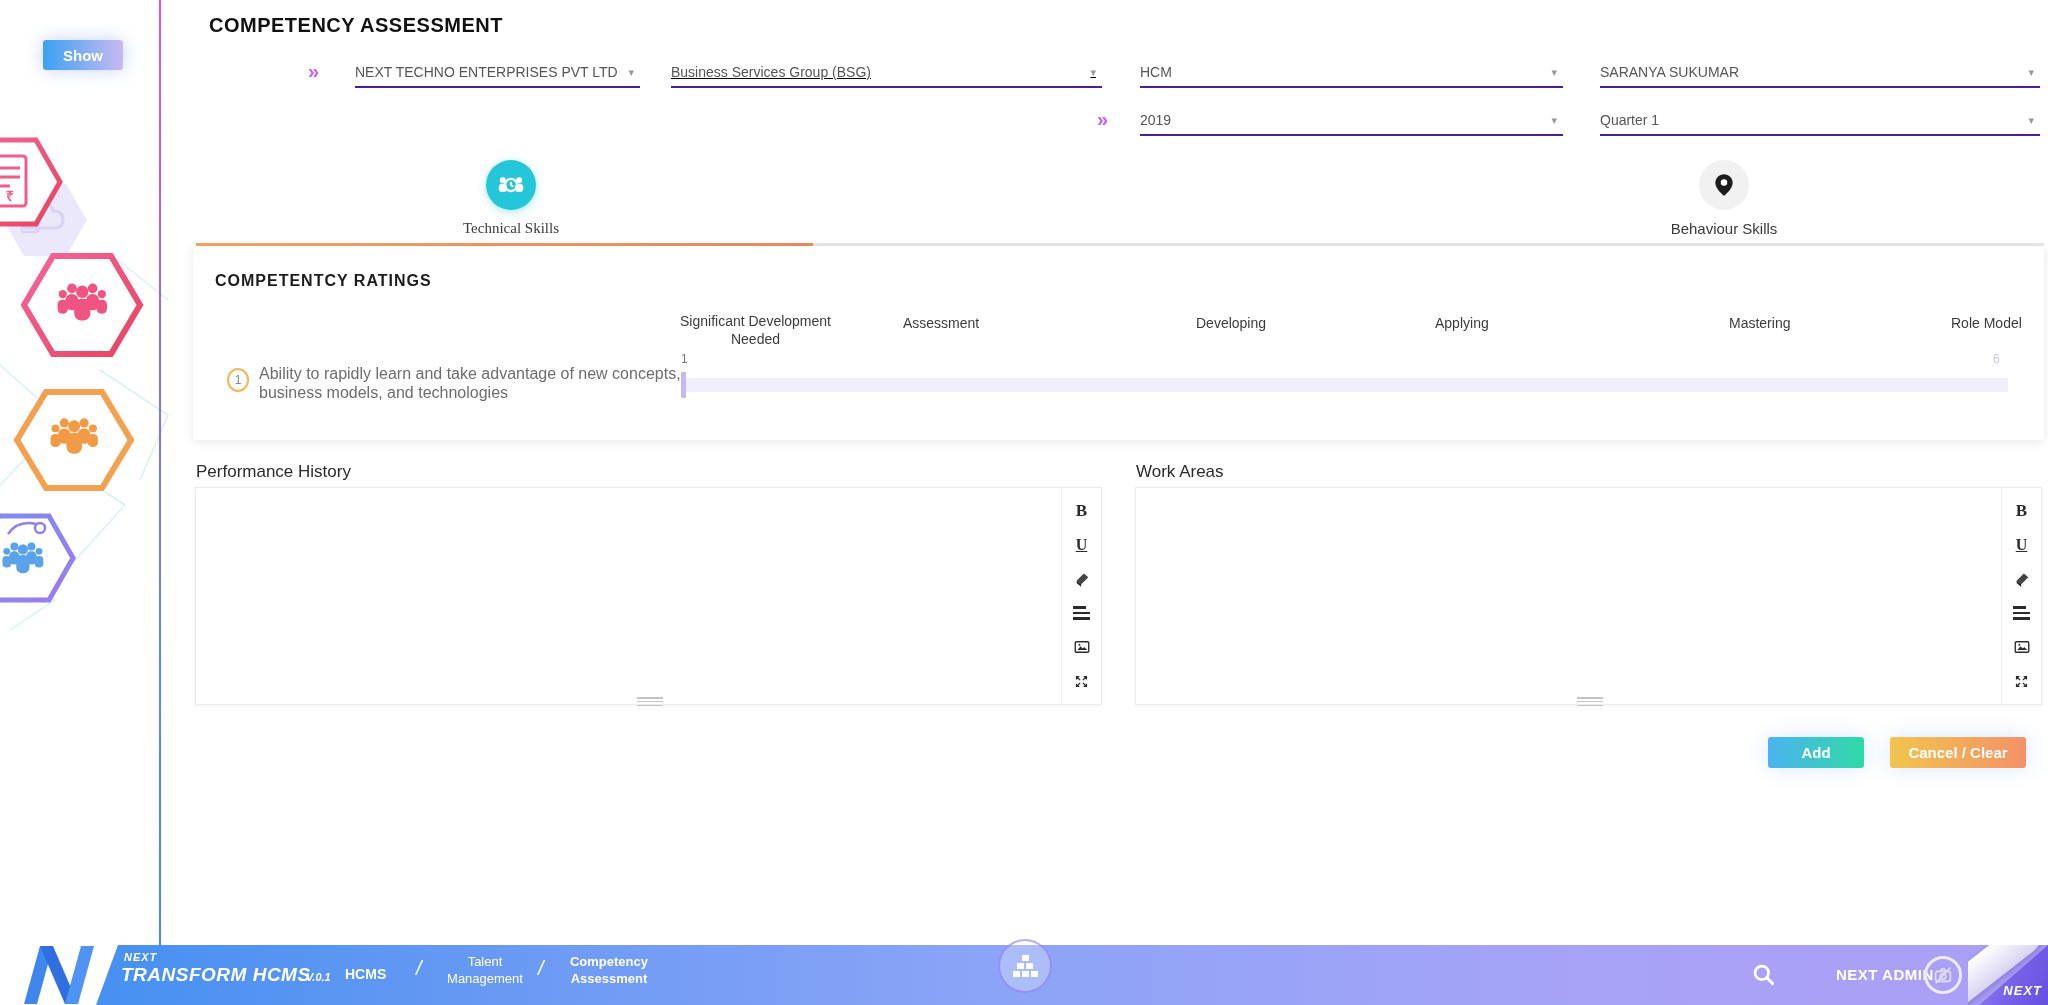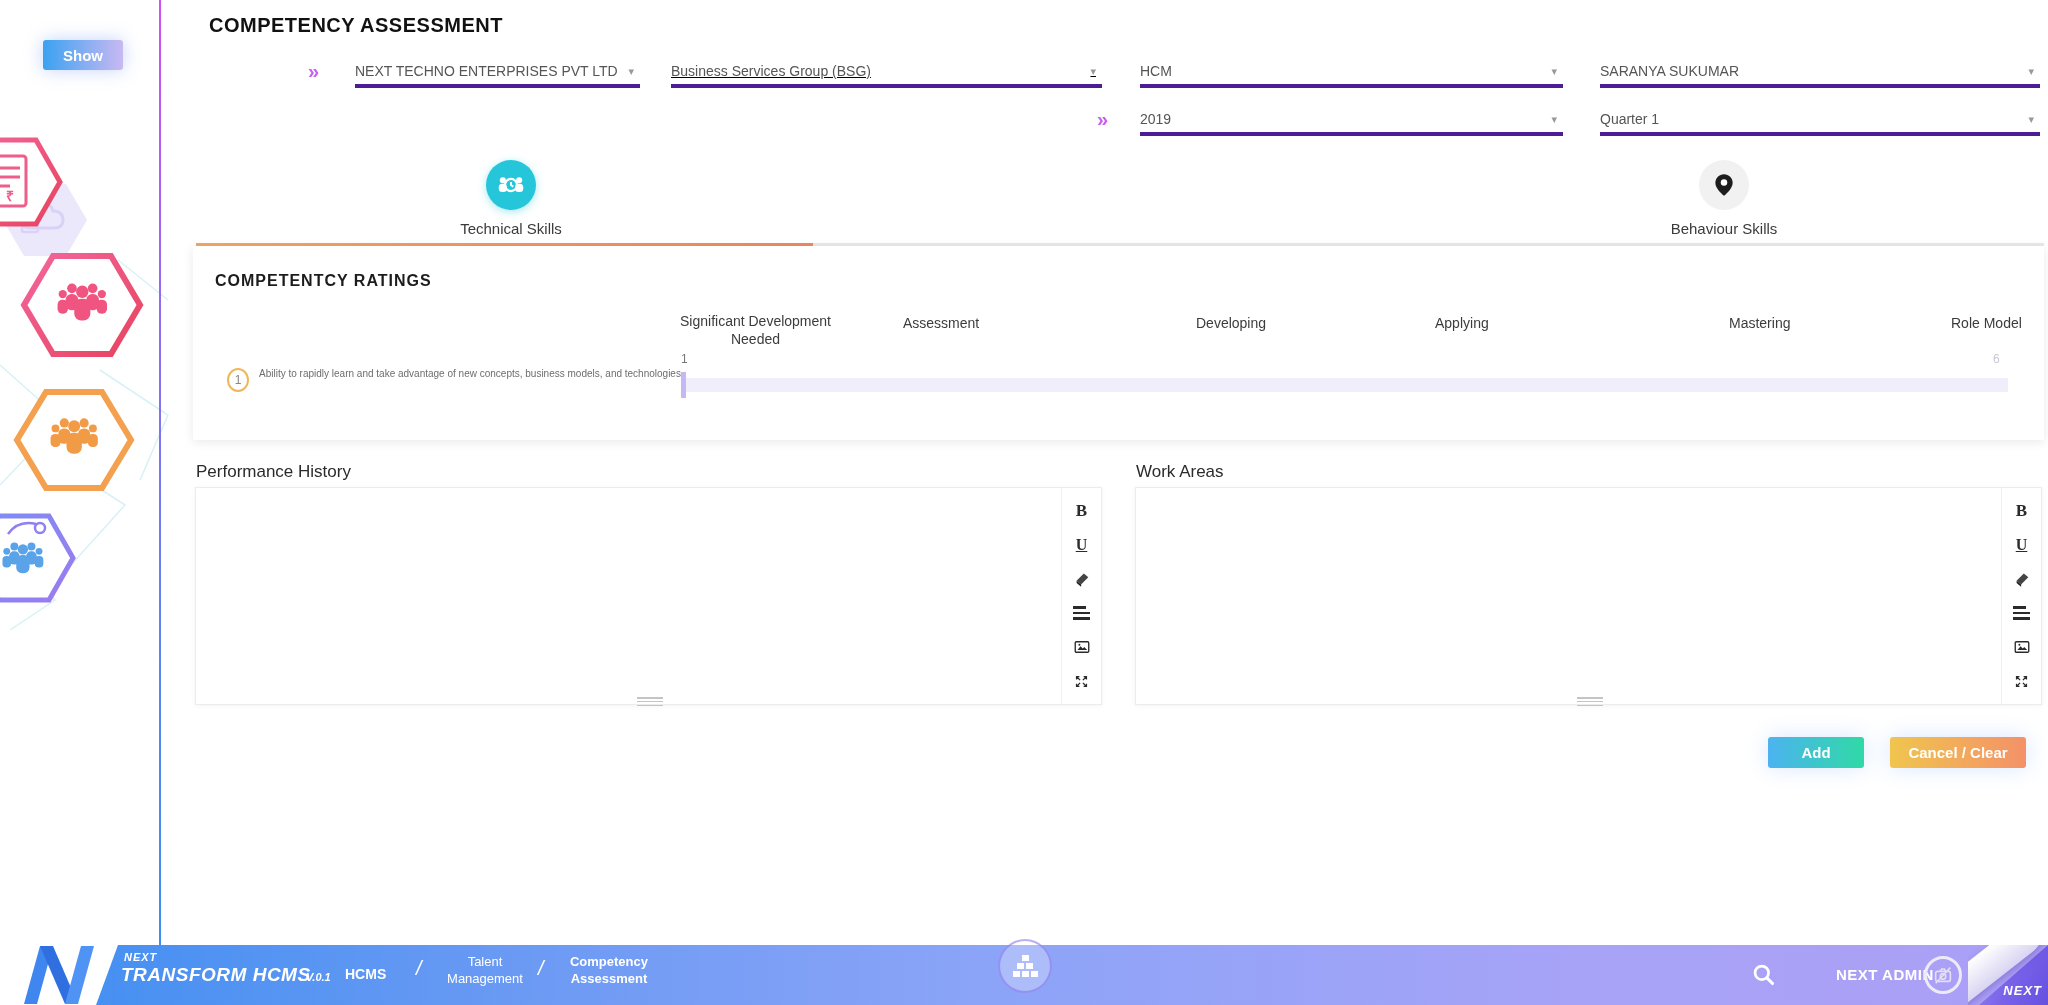--- a/index.html
+++ b/index.html
@@ -11,21 +11,21 @@
     background:linear-gradient(180deg,#d44ff0 0%,#8e6cf2 35%,#5a85f2 70%,#3d8ef0 100%); }
   .show-btn { position:absolute; left:43px; top:40px; width:80px; height:30px; border:none; border-radius:3px;
     background:linear-gradient(90deg,#3aa2f1,#c9b9f2); color:#fff; font-size:15px; font-weight:bold;
     font-family:"Liberation Sans",sans-serif; box-shadow:0 0 18px rgba(180,200,250,.8); cursor:pointer; }
   .sidebar-art { position:absolute; left:0; top:120px; width:170px; height:510px; }
 
   
   .page-title { position:absolute; left:209px; top:14px; font-size:20px; font-weight:bold; color:#111; letter-spacing:.5px; }
 
   
-  .select { position:absolute; height:30px; border-bottom:4px solid #4c1d95; display:flex; align-items:center; justify-content:space-between; cursor:pointer; }
+  .select { position:absolute; height:30px; border-bottom:2px solid #4c1d95; display:flex; align-items:center; justify-content:space-between; cursor:pointer; }
   .select-value { font-size:14px; color:#555; white-space:nowrap; }
   .select-arrow { font-size:11px; color:#999; margin-right:6px; }
   .chevrons { position:absolute; font-size:20px; font-weight:bold; color:#c75ff2; }
 
   
   .tab { position:absolute; width:220px; text-align:center; cursor:pointer; }
   .tab-circle { width:50px; height:50px; border-radius:50%; margin:0 auto; display:flex; align-items:center; justify-content:center; }
   .tab-circle.active { background:#26c6da; box-shadow:0 2px 8px rgba(38,198,218,.4); }
   .tab-circle.idle { background:#f1f1f1; }
   .tab-label { margin-top:10px; font-size:15px; color:#3a3a3a; }
@@ -34,21 +34,21 @@
     background:linear-gradient(90deg,#f2a763,#ee8960); }
 
   
   .ratings-card { position:absolute; left:193px; top:246px; width:1851px; height:194px; background:#fff;
     box-shadow:0 2px 10px rgba(0,0,0,.09); }
   .ratings-heading { position:absolute; left:22px; top:26px; font-size:16px; font-weight:bold; color:#1c1c1c; letter-spacing:1px; }
   .scale-label { position:absolute; top:69px; font-size:14px; color:#3c3c3c; font-weight:500; }
   .scale-label.first { top:66px; width:185px; line-height:18px; }
   .rating-badge { position:absolute; left:34px; top:122px; width:22px; height:24px; border:2px solid #f0b65a;
     border-radius:50%; display:flex; align-items:center; justify-content:center; font-size:12px; color:#888; }
-  .rating-desc { position:absolute; left:66px; top:118px; width:440px; font-size:10px; color:#6d6d6d; line-height:19px; }
+  .rating-desc { position:absolute; left:66px; top:118px; width:440px; font-size:16px; color:#6d6d6d; line-height:19px; }
   .slider-min { position:absolute; left:488px; top:106px; font-size:12px; color:#777; }
   .slider-max { position:absolute; left:1800px; top:106px; font-size:12px; color:#c9c9d8; }
   .slider-marker { position:absolute; left:488px; top:126px; width:5px; height:26px; background:#c6b8f4; cursor:pointer; }
   .slider-track { position:absolute; left:493px; top:132px; width:1322px; height:14px; background:#f1eefb; cursor:pointer; }
 
   
   .editor-label { position:absolute; font-size:17px; color:#2b2b2b; }
   .editor-box { position:absolute; width:907px; height:218px; background:#fff; border:1px solid #ececec;
     box-shadow:0 1px 5px rgba(0,0,0,.05); display:flex; }
   .editor-area { flex:1; cursor:text; }
@@ -199,21 +199,21 @@
 
   <div class="select" style="left:1140px; top:106px; width:423px;">
     <span class="select-value">2019</span>
     <span class="select-arrow">▾</span>
   </div>
   <div class="select" style="left:1600px; top:106px; width:440px;">
     <span class="select-value">Quarter 1</span>
     <span class="select-arrow">▾</span>
   </div>
 
-  <div class="tab" style="left:401px; top:160px;">
+  <div class="tab" style="left:401px; top:160px;font-family:Liberation Serif, serif;">
     <div class="tab-circle active">
       <svg width="28" height="28" viewBox="0 0 24 24">
         <g fill="#fff">
           <circle cx="5" cy="8" r="2.6"></circle>
             <rect x="1.5" y="11" width="7" height="7" rx="3"></rect>
           <circle cx="19" cy="8" r="2.6"></circle>
             <rect x="15.5" y="11" width="7" height="7" rx="3"></rect>
         </g>
         <circle cx="12" cy="12" r="5.2" fill="none" stroke="#fff" stroke-width="2"></circle>
         <path d="M12 9.5 V12 l2 1.5" fill="none" stroke="#fff" stroke-width="1.6"></path>

